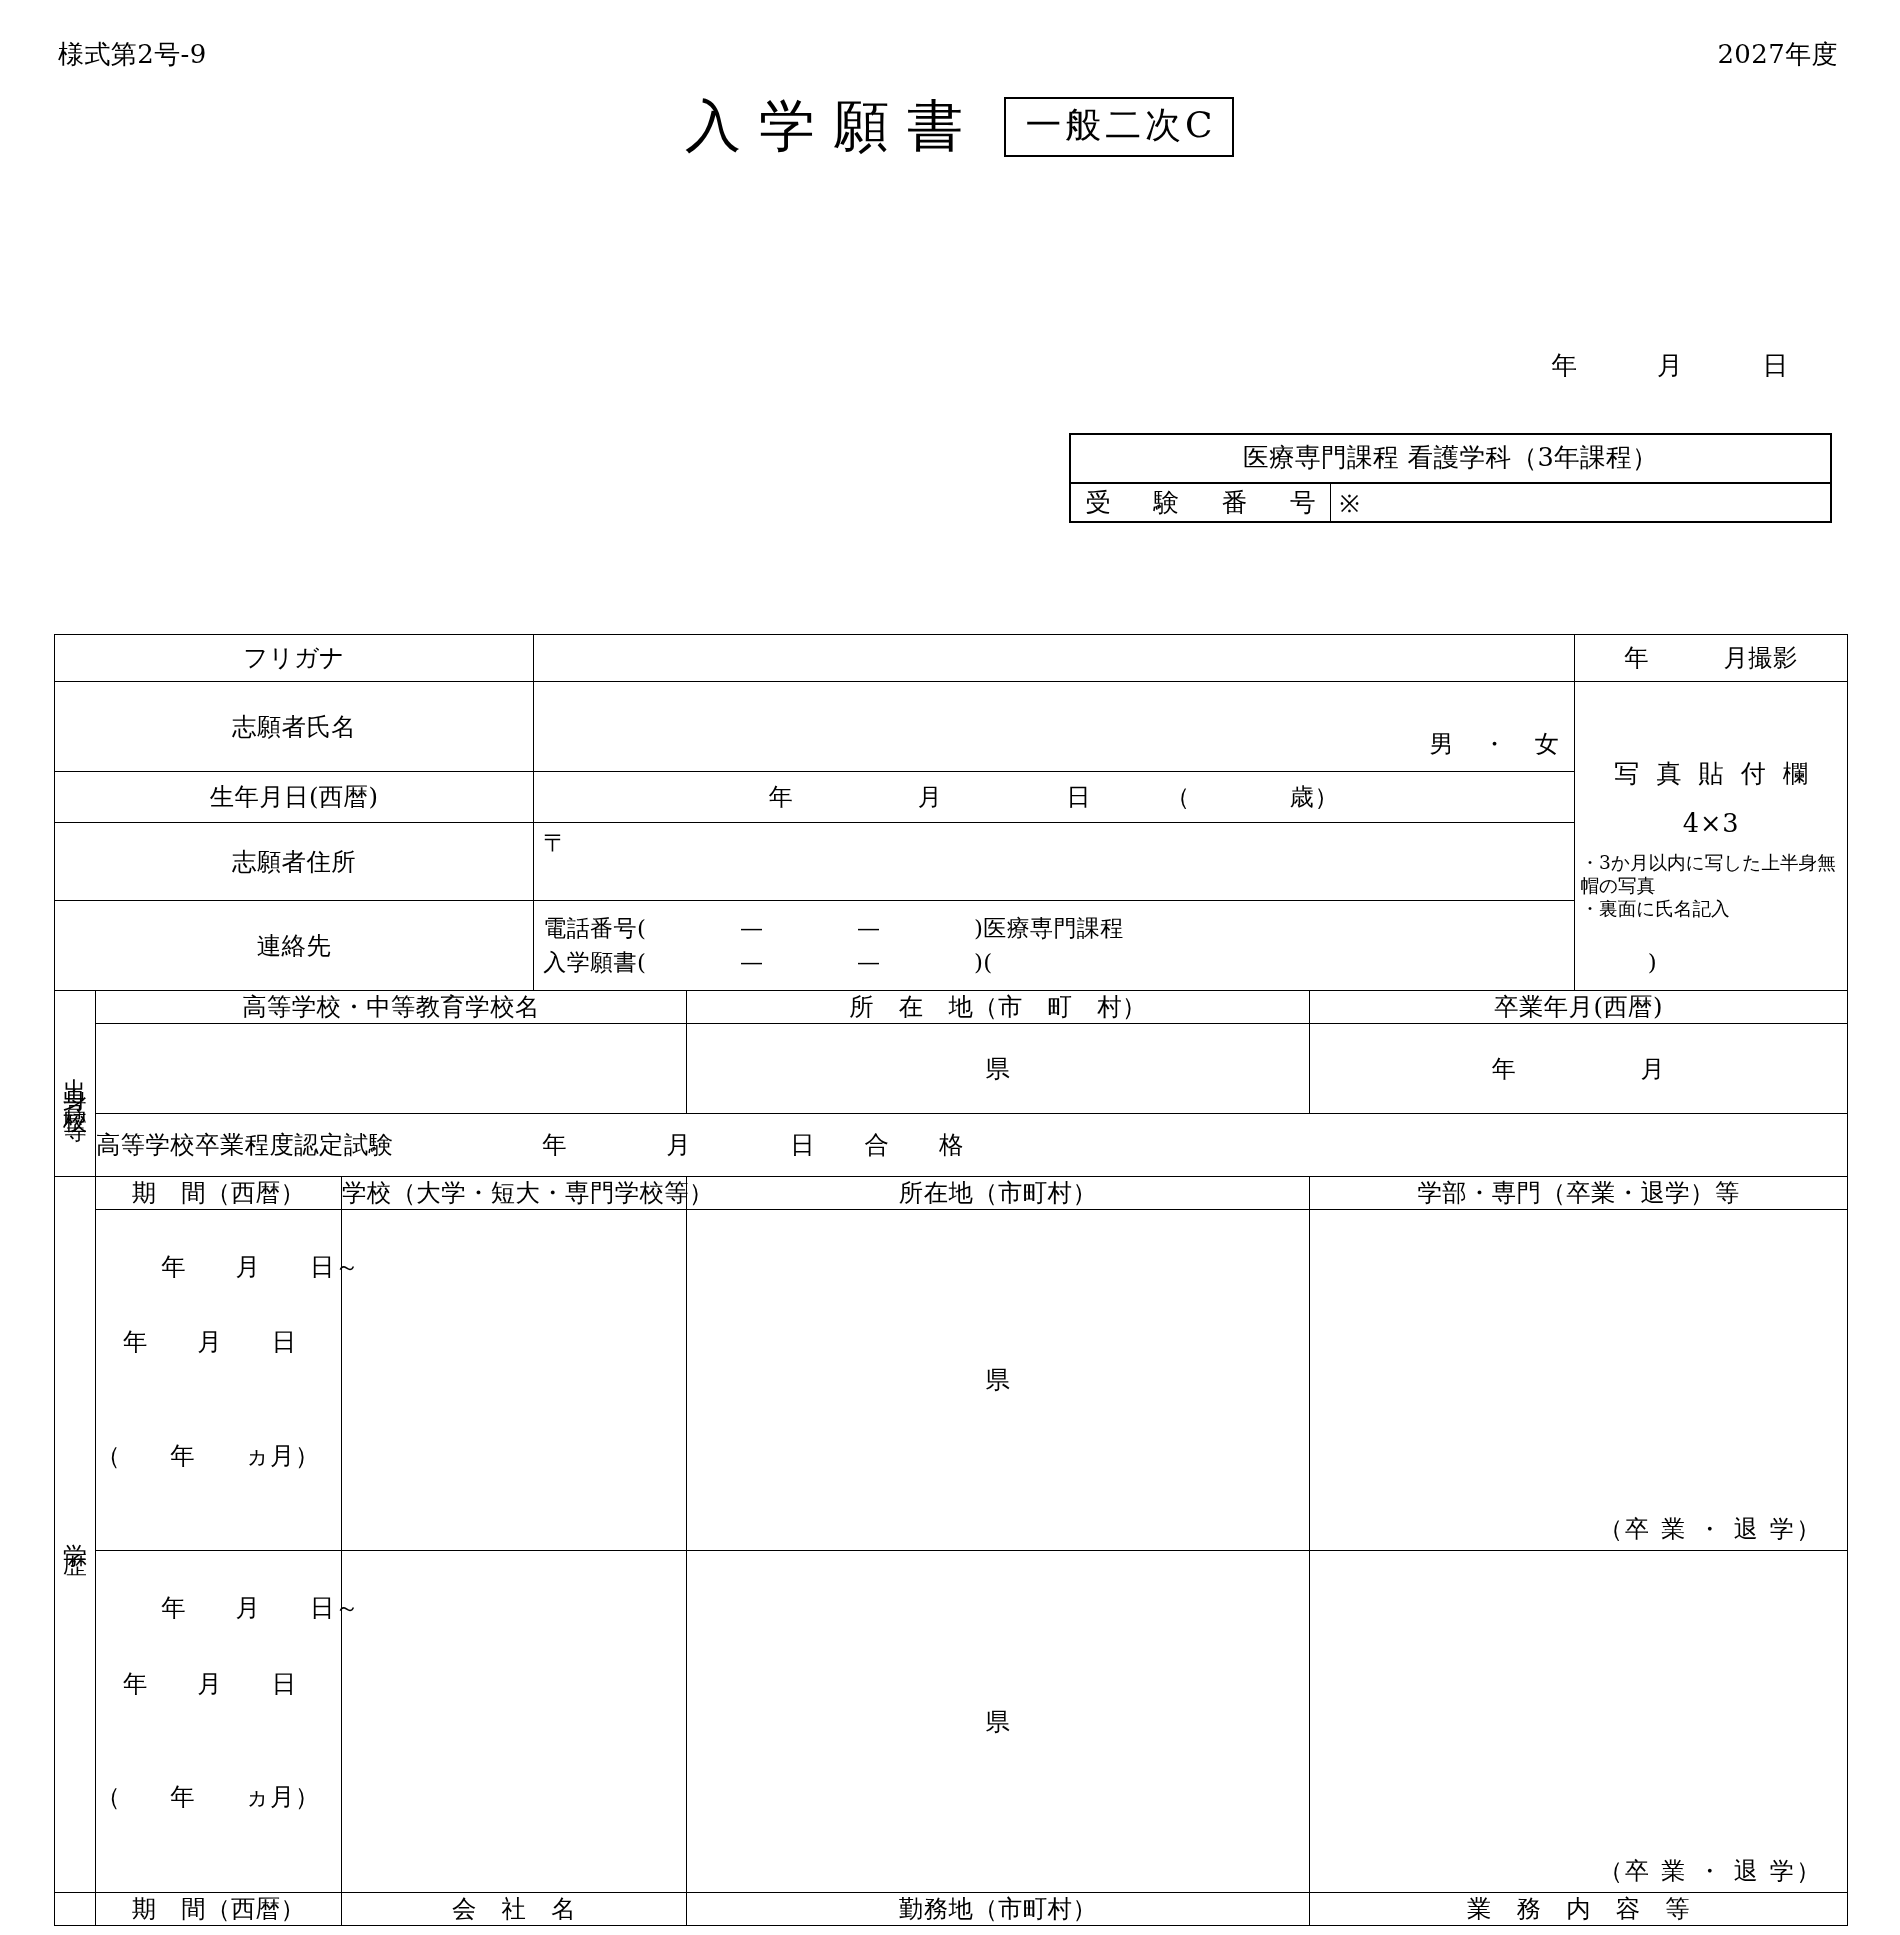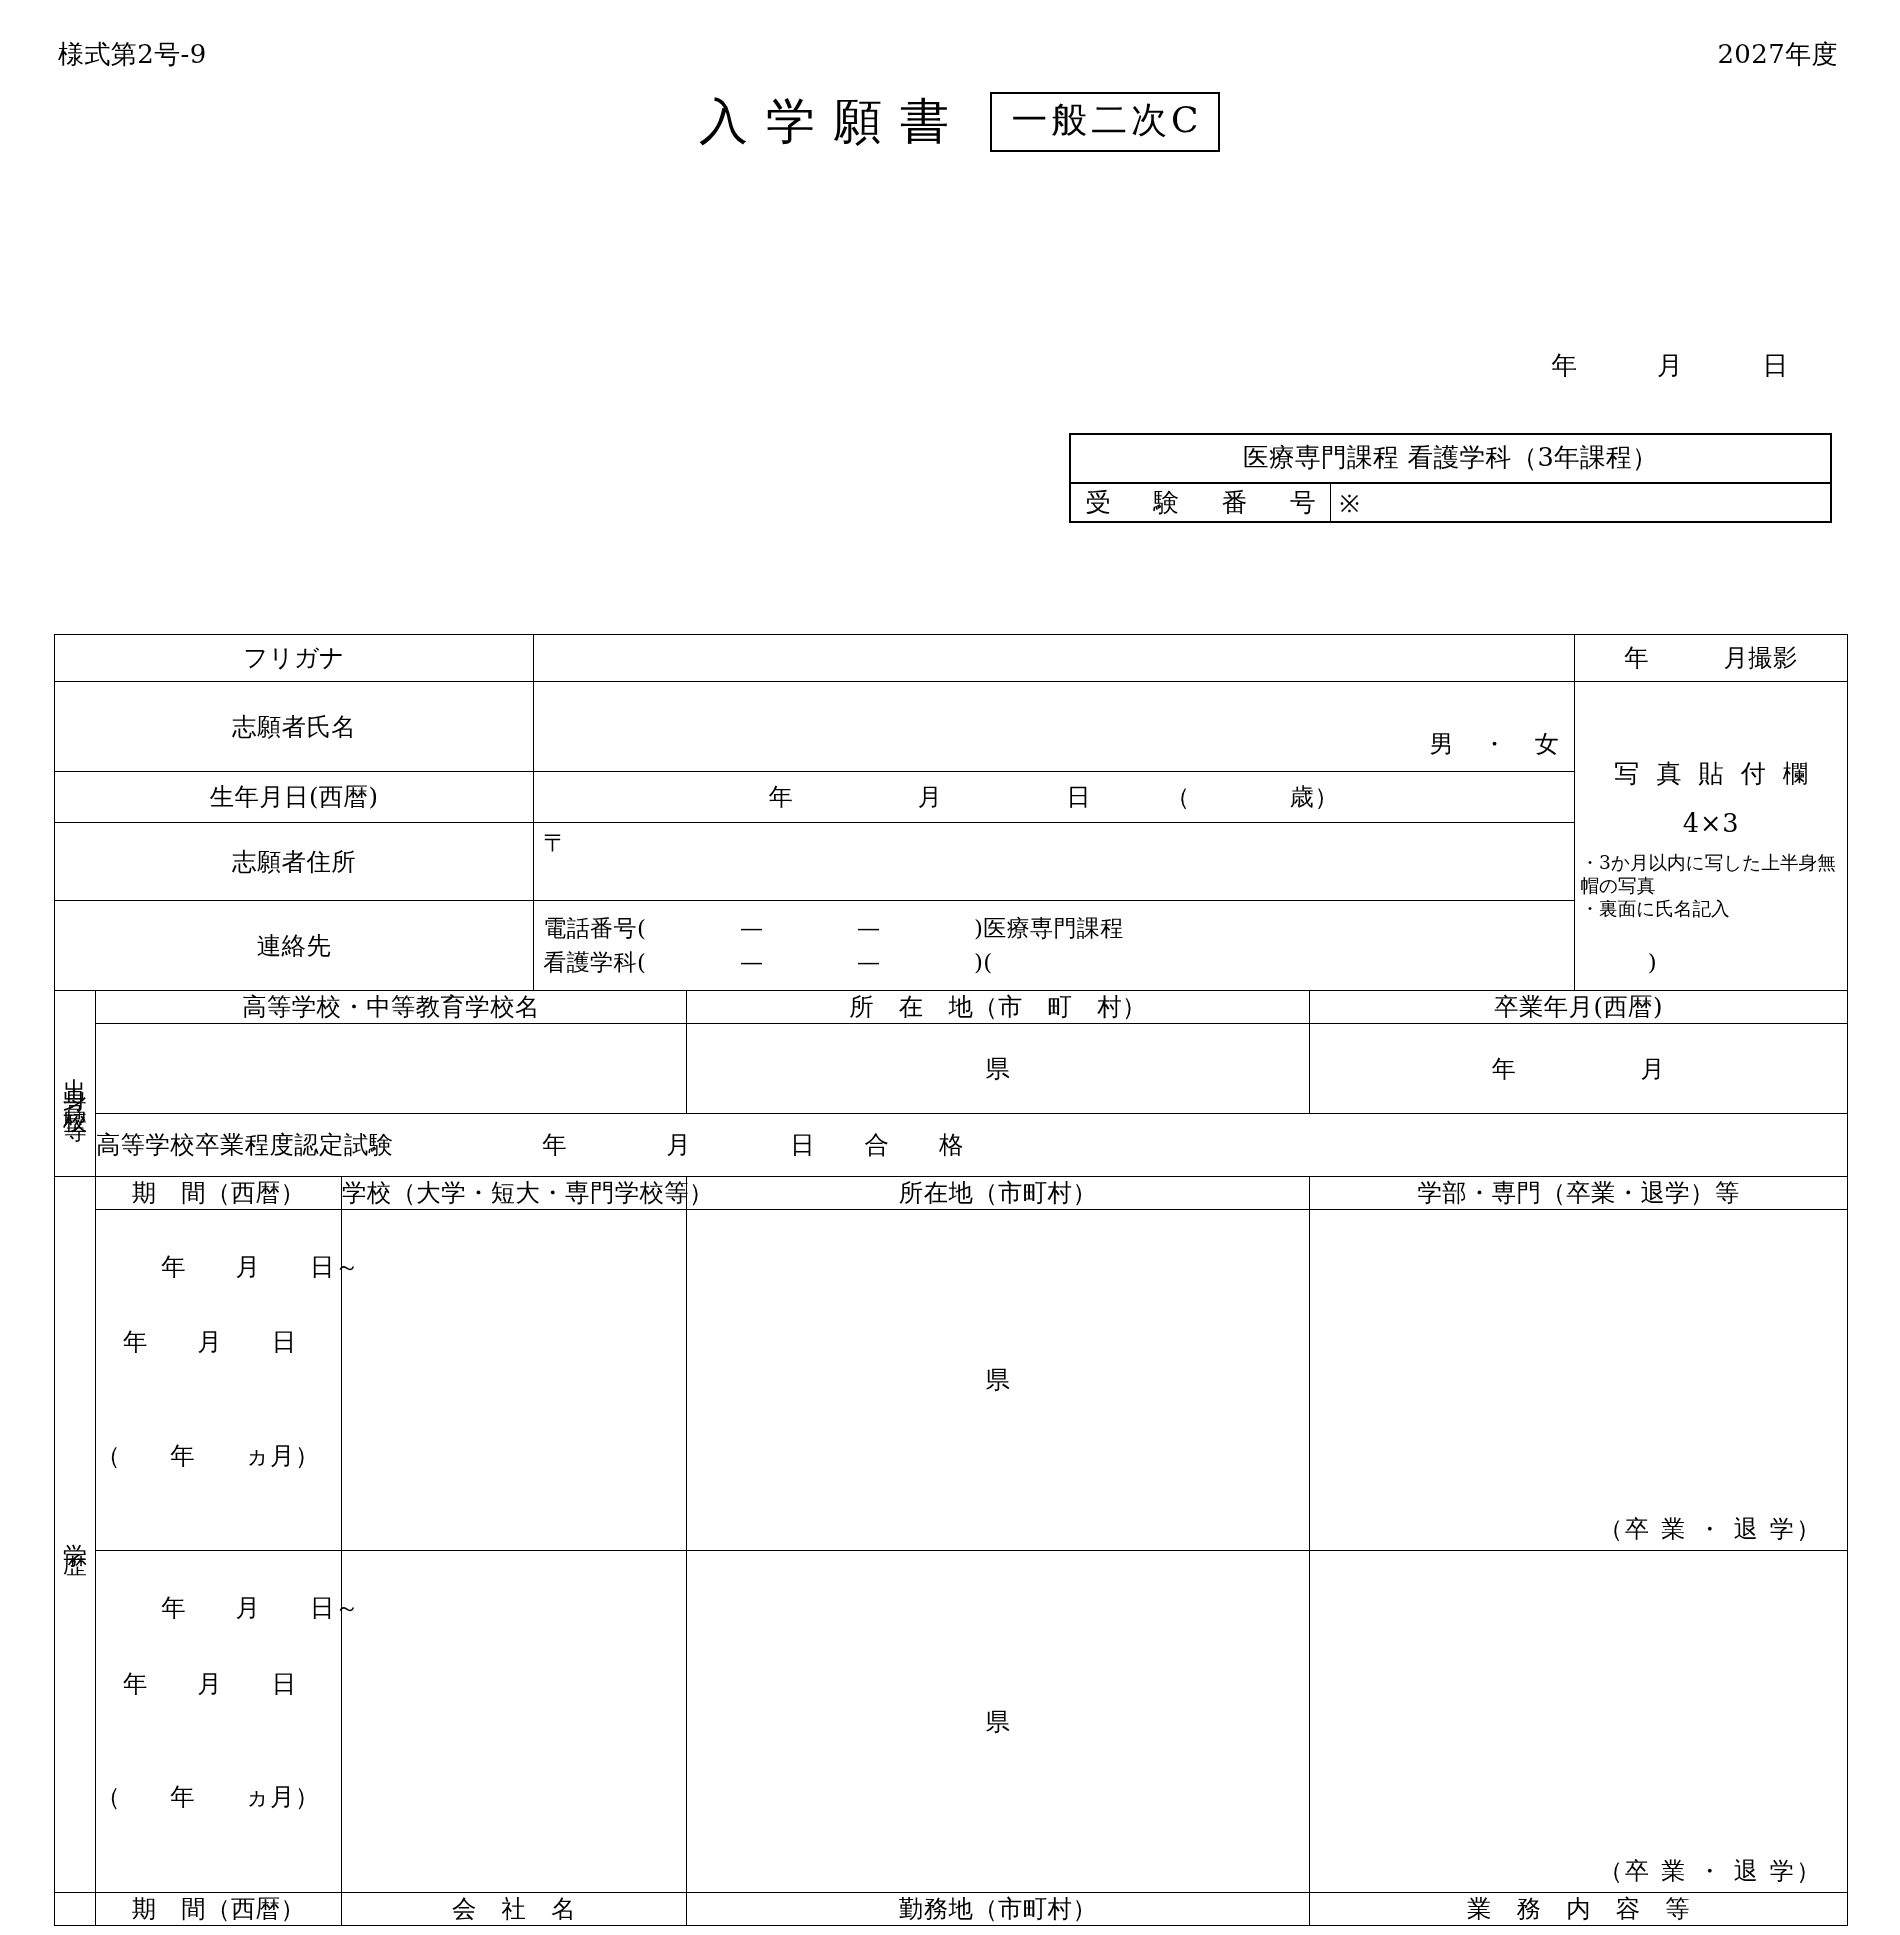--- a/index.html
+++ b/index.html
@@ -39,21 +39,21 @@
   .title-row {
     position: absolute;
     top: 89px;
     left: 0;
     width: 100%;
     display: flex;
     justify-content: center;
     align-items: center;
   }
   .title-main {
-    font-size: 49px;
+    font-size: 56px;
     letter-spacing: 18px;
     text-indent: 18px;
     font-weight: 400;
     margin-right: 23px;
   }
   .title-badge {
     border: 2.7px solid #000;
     padding: 8.5px 15.5px 11.6px 15.5px;
     font-size: 36px;
     letter-spacing: 3.9px;
@@ -311,21 +311,21 @@
       <td class="lbl thick-l" colspan="4" style="height:77px">志願者住所</td>
       <td colspan="6" style="vertical-align:top;">
         <span style="display:block; padding:3.9px 0 0 9.3px; font-size:24px;">〒</span>
       </td>
     </tr>
 
     <tr>
       <td class="lbl thick-l thick-b" colspan="4" style="height:89px">連絡先</td>
       <td colspan="6" class="thick-b">
         <div class="contact-line">電話番号(　　　　—　　　　—　　　　)医療専門課程</div>
-        <div class="contact-line">看護学科(　　　　—　　　　—　　　　)(　　　　　　　　　　　　　　　　　　　　　　　　　　　　)</div>
+        <div class="contact-line">入学願書(　　　　—　　　　—　　　　)(　　　　　　　　　　　　　　　　　　　　　　　　　　　　)</div>
       </td>
       <td class="thick-b thick-r"></td>
     </tr>
 
     <tr>
       <td class="thick-l" rowspan="3">
         <span class="vert-wrap">
               <span class="vert">出身高校等</span>
             </span>
       </td>

